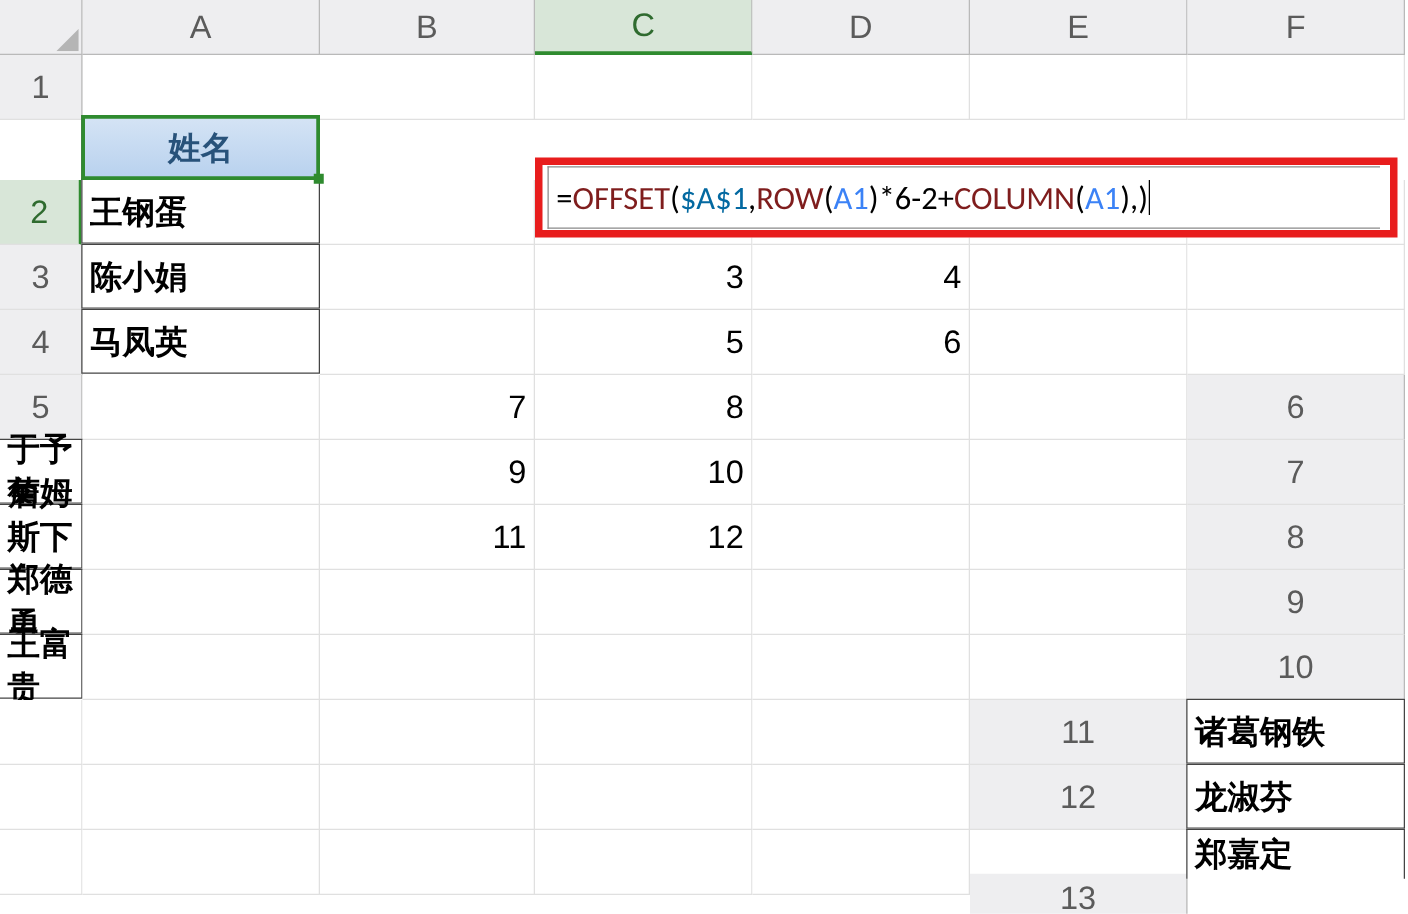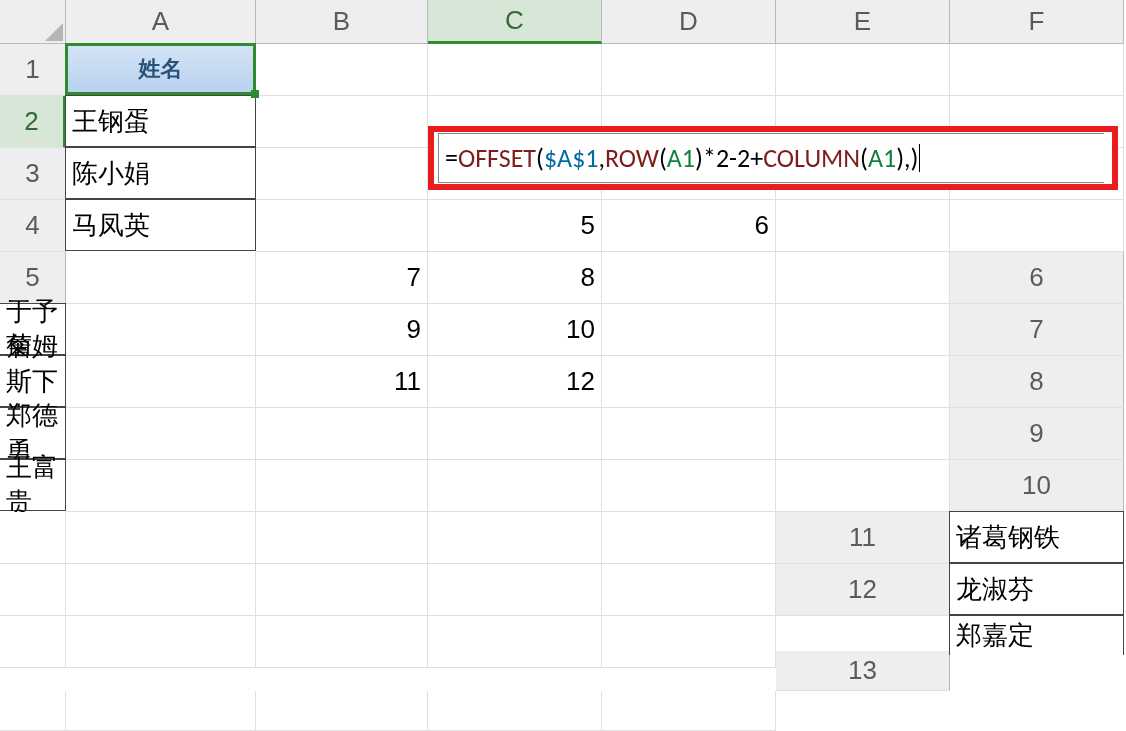--- a/index.html
+++ b/index.html
@@ -58,27 +58,29 @@
     align-items: center;
     padding: 0 6px;
     background: #fff;
     color: #000;
   }
   .cell.num { justify-content: flex-end; }
   
   .colA {
     border: 1px solid #444;
     margin: -1px 0 0 -1px;
+    font-weight: bold;
   }
   .hdrcell {
     background: linear-gradient(#d5e4f5,#b8d1ee);
     font-weight: bold;
     justify-content: center;
     color: #28527a;
-    font-size: 22px;
+    font-size: 26px;
+    margin-top: 48px;
   }
   
   .selA1::after{
     content:"";
     position:absolute;
     inset:-1px;
     border:3px solid #2f8b2f;
     pointer-events:none;
   }
   .selA1{ position:relative; }
@@ -102,21 +104,21 @@
     display:flex;align-items:center;
     padding:0 6px;
     flex:1;
     font-size:26px;
     white-space:nowrap;
     overflow:hidden;
     font-family: Calibri, Arial, sans-serif;
   }
   .tok-fn{color:#7f1d1d;}
   .tok-ref1{color:#0369a1;}
-  .tok-ref2{color:#15803d;}
+  .tok-ref2{color:#3b82f6;}
   .tok-op{color:#000;}
   .cursor{
     display:inline-block;width:1px;height:28px;background:#000;
     vertical-align:middle;margin-left:1px;
   }
   .container{ position:relative; width:1126px; height:731px; overflow:hidden;}
 </style>
 </head>
 <body>
 
@@ -227,21 +229,21 @@
     <div class="inner" id="formulaInner">
         <span class="tok-op">=</span>
         <span class="tok-fn">OFFSET</span>
         <span class="tok-op">(</span>
         <span class="tok-ref1">$A$1</span>
         <span class="tok-op">,</span>
         <span class="tok-fn">ROW</span>
         <span class="tok-op">(</span>
         <span class="tok-ref2">A1</span>
         <span class="tok-op">)</span>
-        <span class="tok-op">*2-2+</span>
+        <span class="tok-op">*6-2+</span>
         <span class="tok-fn">COLUMN</span>
         <span class="tok-op">(</span>
         <span class="tok-ref2">A1</span>
         <span class="tok-op">)</span>
         <span class="tok-op">,)</span>
         <span class="cursor"></span>
       </div>
   </div>
 </div>
 

